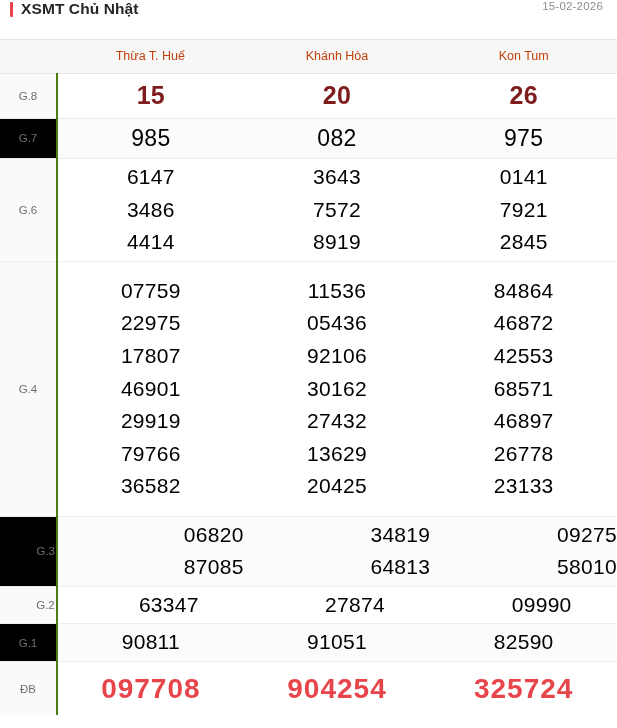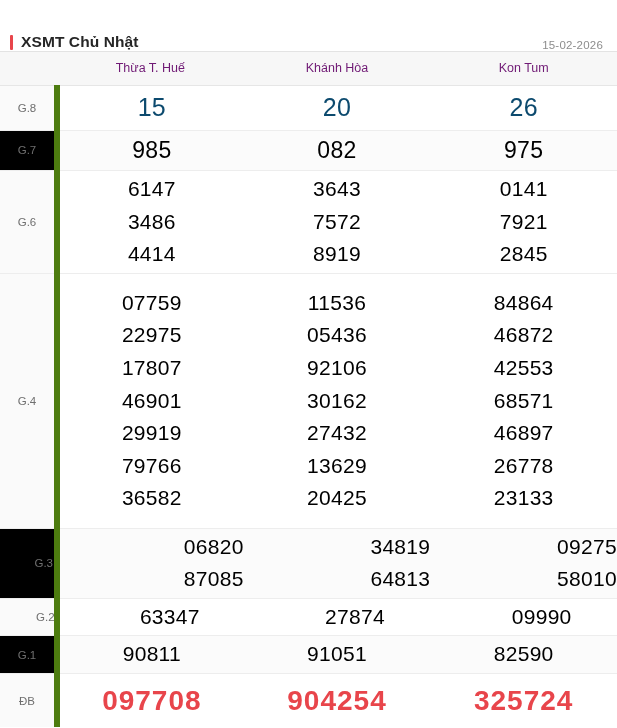--- a/index.html
+++ b/index.html
@@ -12,25 +12,25 @@
   }
   .page {
     width: 617px;
     height: 728px;
     position: relative;
     background: #ffffff;
   }
 
   
   .header {
-    height: 52px;
+    height: 40px;
     display: flex;
-    align-items: flex-end;
+    align-items: flex-start;
     justify-content: space-between;
-    padding: 0 14px 0 10px;
+    padding: 0 14px 13px 10px;
     border-bottom: 1px solid #e3e3e3;
     background: #ffffff;
   }
   .header-left {
     display: flex;
     align-items: center;
     gap: 8px;
   }
   .bar-icon {
     width: 3px;
@@ -57,56 +57,56 @@
     border-collapse: collapse;
     table-layout: fixed;
   }
   col.c-label { width: 57px; }
   col.c-prov  { width: 186.5px; }
 
   thead th {
     height: 33px;
     font-size: 12.5px;
     font-weight: normal;
-    color: #701a75;
+    color: #c2410c;
     background: #f7f7f7;
     border-bottom: 1px solid #e6e6e6;
     text-align: center;
     vertical-align: middle;
   }
   thead th.lbl { background: #f7f7f7; }
 
   tbody td {
     text-align: center;
     vertical-align: middle;
     border-bottom: 1px solid #ededed;
     color: #3a3a3a;
   }
   tbody tr td.lbl {
     font-size: 11.5px;
     color: #6f6f6f;
     background: #fafafa;
-    border-right: 6px solid #4d7c0f;
+    border-right: 2px solid #4d7c0f;
   }
   tbody tr.alt td { background: #fbfbfb; }
   tbody tr.alt td.lbl { background: #000000; margin-left: 8px; }
 
   .num {
     font-size: 20px;
     line-height: 1.55;
     color: #000000;
     letter-spacing: 0.3px;
   }
   .stack {
     display: flex;
     flex-direction: column;
     justify-content: center;
     gap: 0px;
   }
-  .g8 .num { font-size: 25px; color: #0c4a6e; font-weight: normal; }
+  .g8 .num { font-size: 25px; color: #7f1d1d; font-weight: bold; }
   .g7 .num { font-size: 23px; }
   .g6 .num { font-size: 21px; }
   .g5 .num { font-size: 21px; }
   .g4 .num { font-size: 21px; }
   .g3 .num { font-size: 21px; }
   .g2 .num { font-size: 21px; }
   .g1 .num { font-size: 21px; }
   .db .num { font-size: 28px; color: #e8454b; font-weight: bold; letter-spacing: 1px; }
 
   tbody td.cell { padding: 2px 0; }

